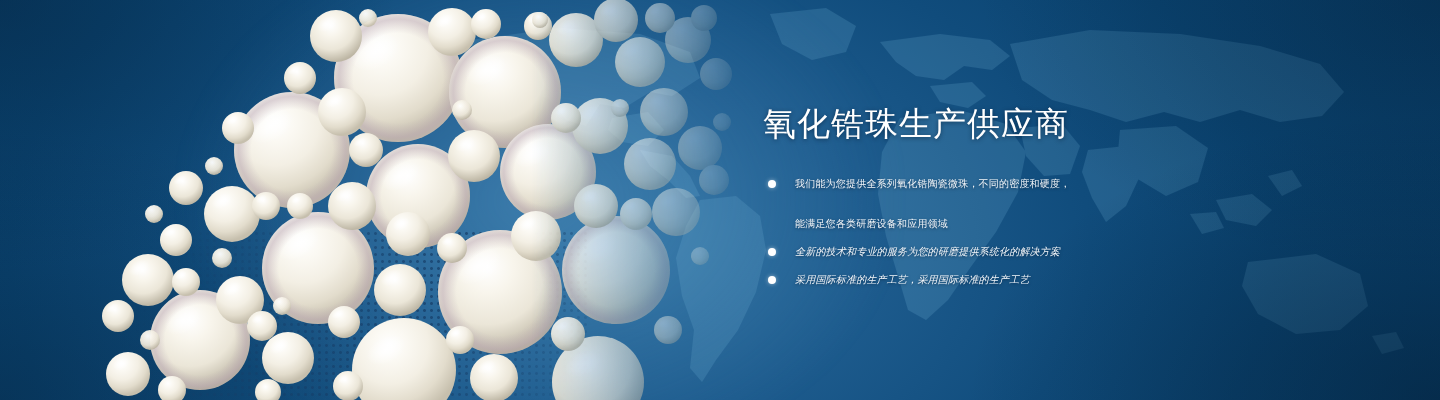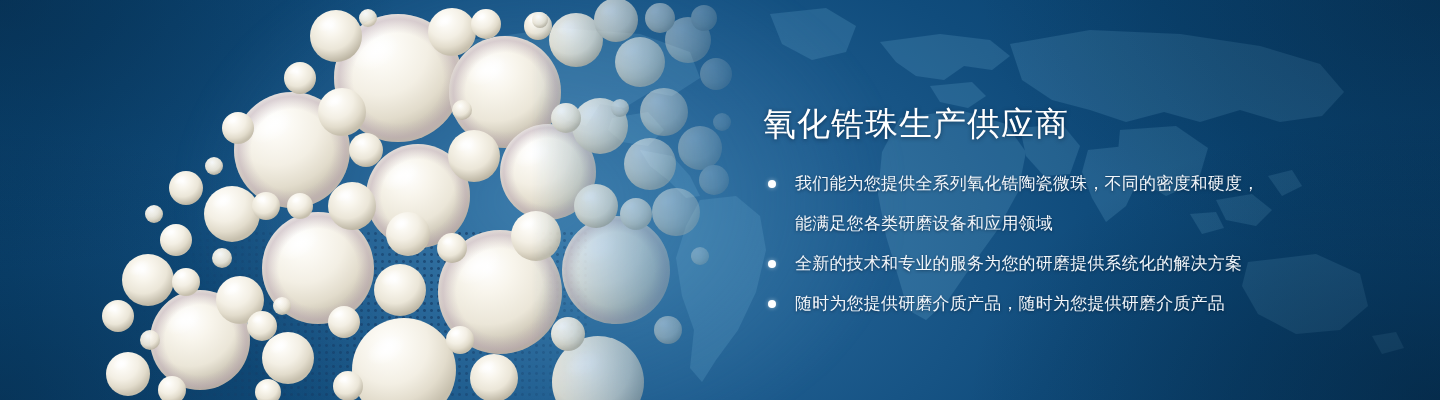--- a/index.html
+++ b/index.html
@@ -85,27 +85,27 @@
     text-shadow:0 1px 4px rgba(0,20,40,.55);
     white-space:nowrap;
   }
   .bullets{
     list-style:none;
     margin-top:28px;
   }
   .bullet{
     position:relative;
     padding-left:32px;
-    font-size:17px;
+    font-size:10px;
     line-height:24px;
     color:#f2f6fa;
     letter-spacing:.2px;
     text-shadow:0 1px 3px rgba(0,18,36,.5);
   }
-  .bullet + .bullet{ margin-top:16px; }
+  .bullet + .bullet{ margin-top:4px;font-style:italic; }
   .dot{
     position:absolute;
     left:5px; top:8px;
     width:8px; height:8px;
     border-radius:50%;
     background:#ffffff;
     box-shadow:0 0 4px rgba(255,255,255,.5);
   }
   .bullet .l2{ display:block;margin-top:16px; }
 </style>
@@ -380,19 +380,19 @@
         <span class="l2">能满足您各类研磨设备和应用领域</span>
       </li>
 
       <li class="bullet">
         <span class="dot"></span>
         <span>全新的技术和专业的服务为您的研磨提供系统化的解决方案</span>
       </li>
 
       <li class="bullet">
         <span class="dot"></span>
-        <span>随时为您提供研磨介质产品，随时为您提供研磨介质产品</span>
+        <span>采用国际标准的生产工艺，采用国际标准的生产工艺</span>
       </li>
 
     </ul>
   </div>
 
 </div>
 
 </body></html>

